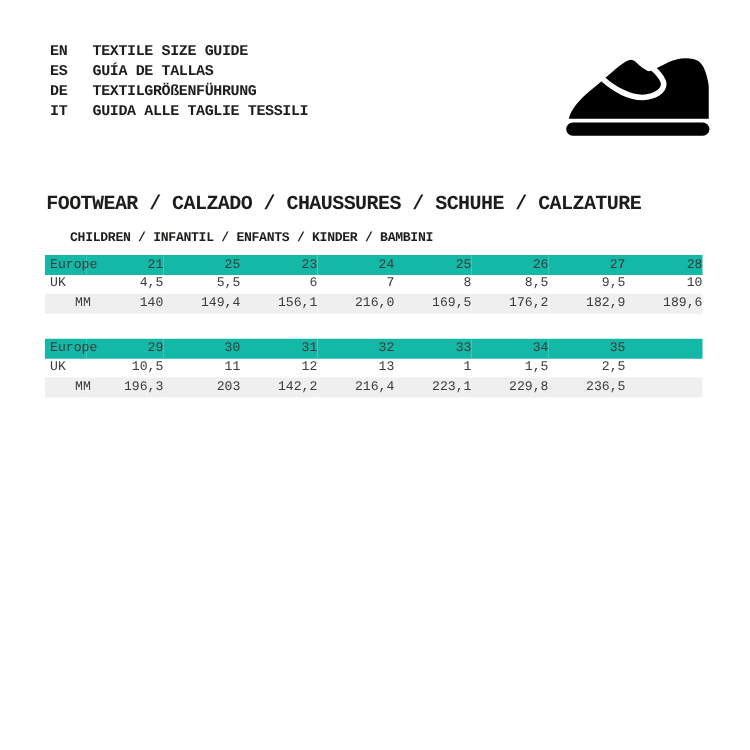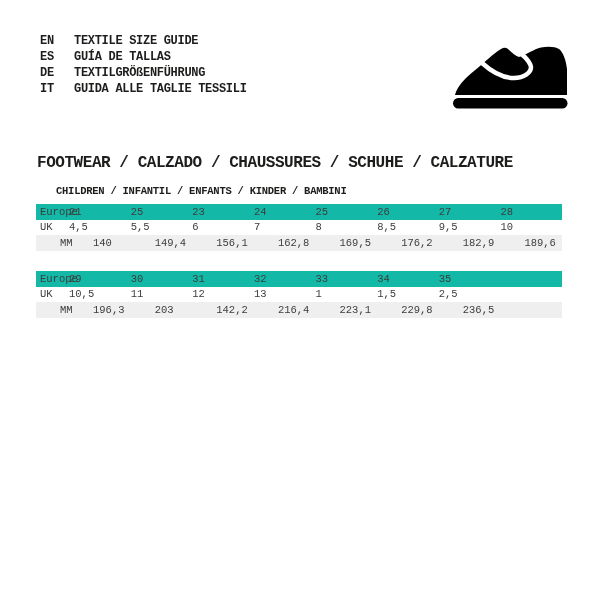--- a/index.html
+++ b/index.html
@@ -11,21 +11,21 @@
   .lang-block{position:absolute;left:40px;top:33px;}
   .lang-row{display:flex;height:15.9px;align-items:center;font-size:12px;font-weight:700;letter-spacing:-0.3px;}
   .lang-code{flex:0 0 34px;}
   
   .shoe{position:absolute;left:448px;top:36px;}
   
   .title{position:absolute;left:37px;top:156px;font-size:16px;line-height:14px;font-weight:700;letter-spacing:-0.45px;white-space:nowrap;}
   .subtitle{position:absolute;left:56px;top:186px;font-size:10.5px;line-height:11px;font-weight:700;letter-spacing:-0.25px;white-space:nowrap;}
   
   .tbl{position:absolute;left:36px;width:526px;border-collapse:collapse;table-layout:fixed;font-size:10.5px;color:#3c3c3c;}
-  .tbl td{height:15.5px;padding:0;text-align:left;vertical-align:middle;font-weight:400;overflow:visible;}
+  .tbl td{height:15.5px;padding:0;text-align:right;vertical-align:middle;font-weight:400;overflow:visible;}
   .tbl td.lbl{text-align:left;padding-left:4px;white-space:nowrap;}
   .tbl tr.head td{background:#14b8a6;}
   .tbl tr.alt td{background:#efefef;padding-left:24px;}
   .tbl col.c-lbl{width:33px;}
   .tbl1{top:204px;}
   .tbl2{top:271px;}
 </style>
 </head>
 <body>
 
@@ -92,21 +92,21 @@
       <td>8</td>
       <td>8,5</td>
       <td>9,5</td>
       <td>10</td>
     </tr>
     <tr class="alt">
       <td class="lbl">MM</td>
       <td>140</td>
       <td>149,4</td>
       <td>156,1</td>
-      <td>162,8</td>
+      <td>216,0</td>
       <td>169,5</td>
       <td>176,2</td>
       <td>182,9</td>
       <td>189,6</td>
     </tr>
   </tbody>
     </table>
 
   <table class="tbl tbl2">
     <colgroup>

